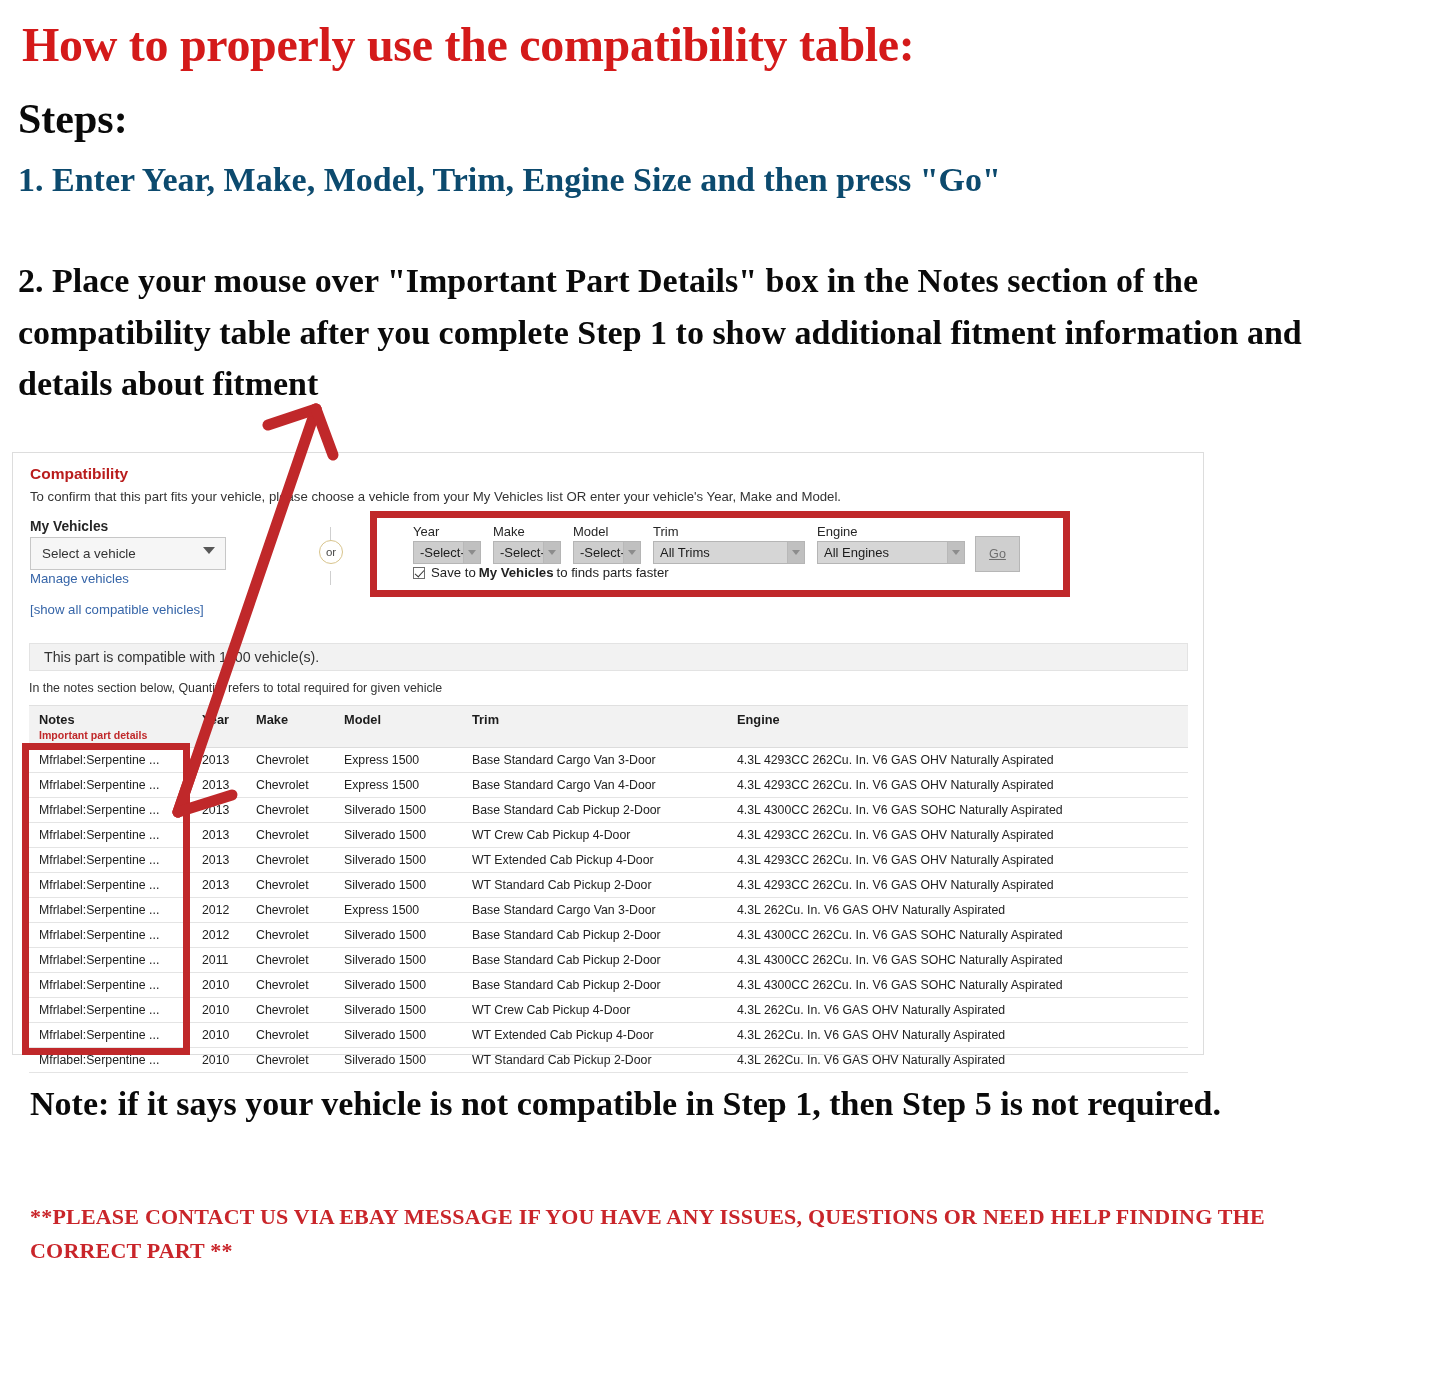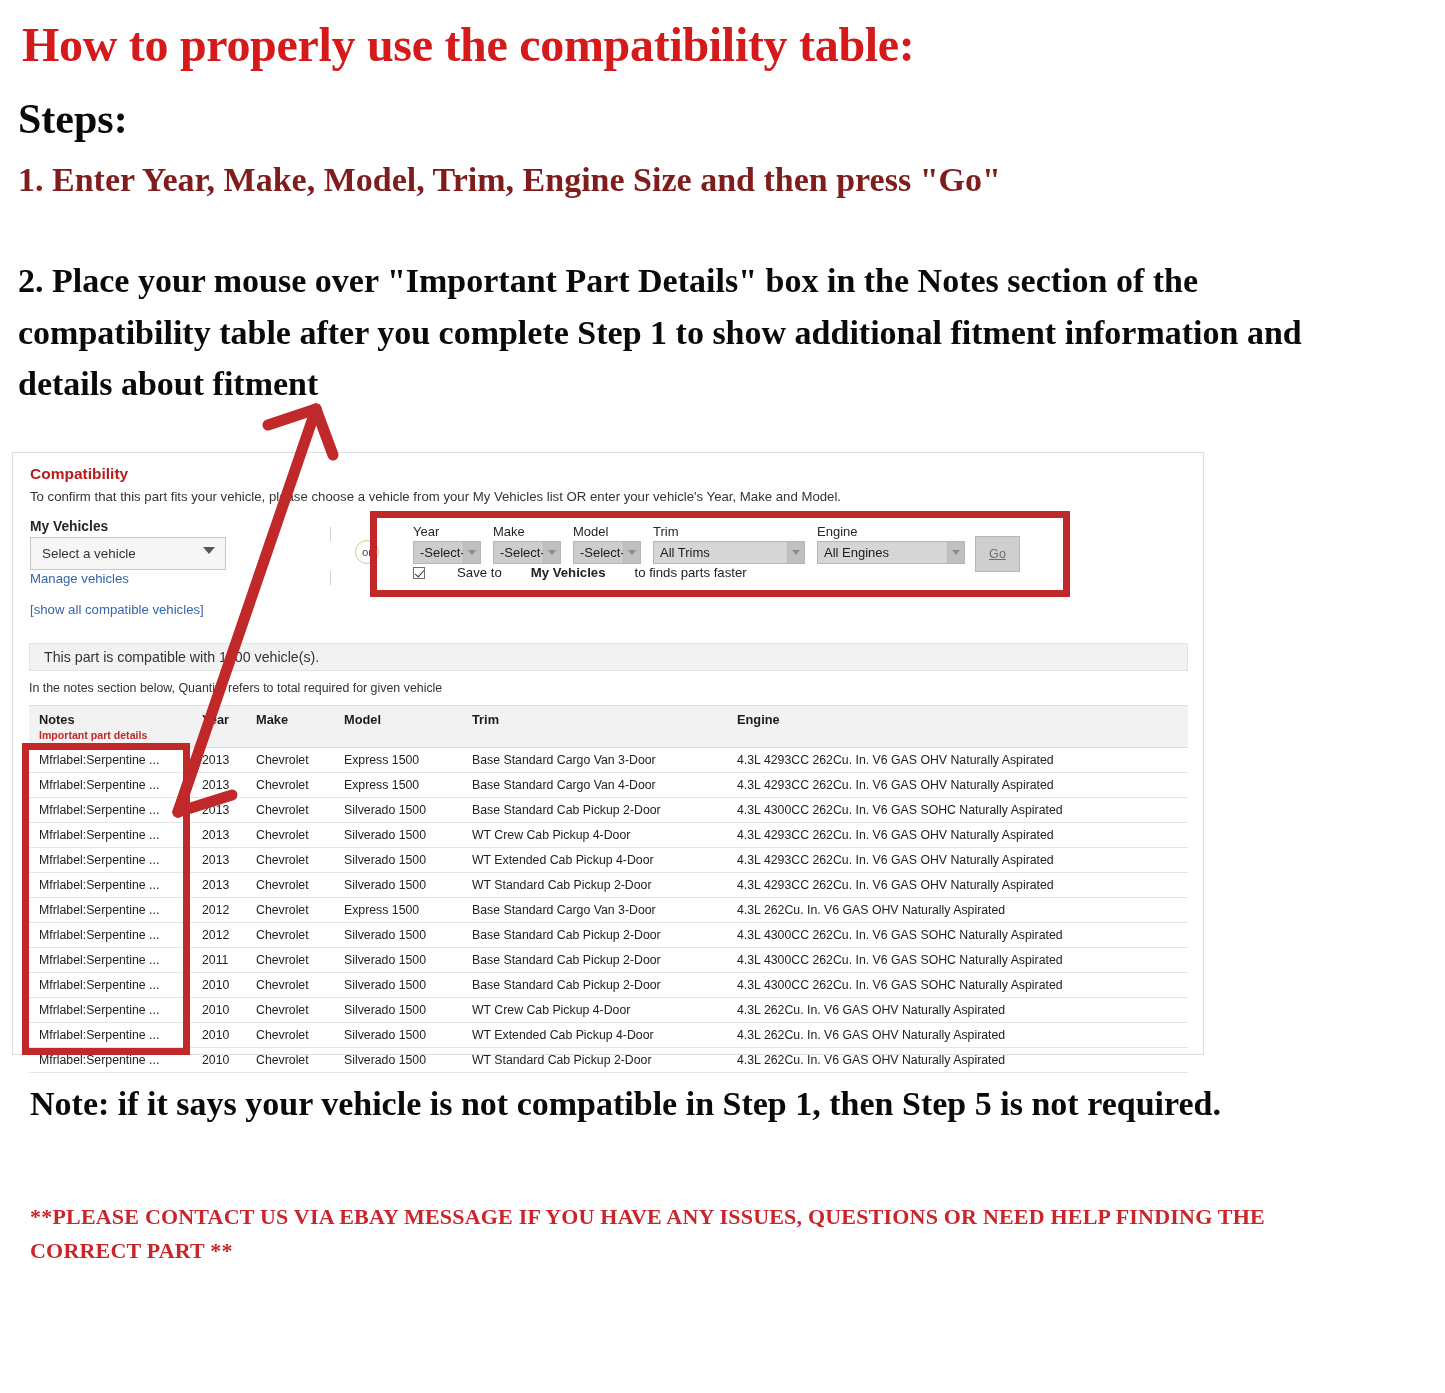--- a/index.html
+++ b/index.html
@@ -34,21 +34,21 @@
     font-weight: bold;
     color: #0a0a0a;
     line-height: 1.1;
   }
   .step1 {
     position: absolute;
     left: 18px;
     top: 160px;
     font-size: 34px;
     font-weight: bold;
-    color: #7f1d1d;
+    color: #0c4a6e;
     line-height: 1.15;
     white-space: nowrap;
   }
   .step2 {
     position: absolute;
     left: 18px;
     top: 255px;
     width: 1330px;
     font-size: 34px;
     font-weight: bold;
@@ -147,21 +147,20 @@
     height: 24px;
     border: 1px solid #d8c48c;
     border-radius: 50%;
     background: #ffffff;
     font-size: 11.5px;
     color: #4a4a4a;
     display: flex;
     align-items: center;
     justify-content: center;
     font-family: "Liberation Sans", sans-serif;
-    margin-left: 36px;
   }
 
   
   .redbox-form {
     position: absolute;
     left: 370px;
     top: 511px;
     width: 700px;
     height: 86px;
     border: 7px solid #C0282A;
@@ -225,21 +224,20 @@
   .save-row {
     position: absolute;
     left: 413px;
     top: 565px;
     display: flex;
     align-items: center;
     font-size: 13.2px;
     color: #222;
     font-family: "Liberation Sans", sans-serif;
     z-index: 6;
-    gap: 26px;
   }
   .chk {
     width: 12px; height: 12px;
     border: 1px solid #6e6e6e;
     background: #fff;
     margin-right: 6px;
     position: relative;
   }
   .chk::after {
     content: "";

